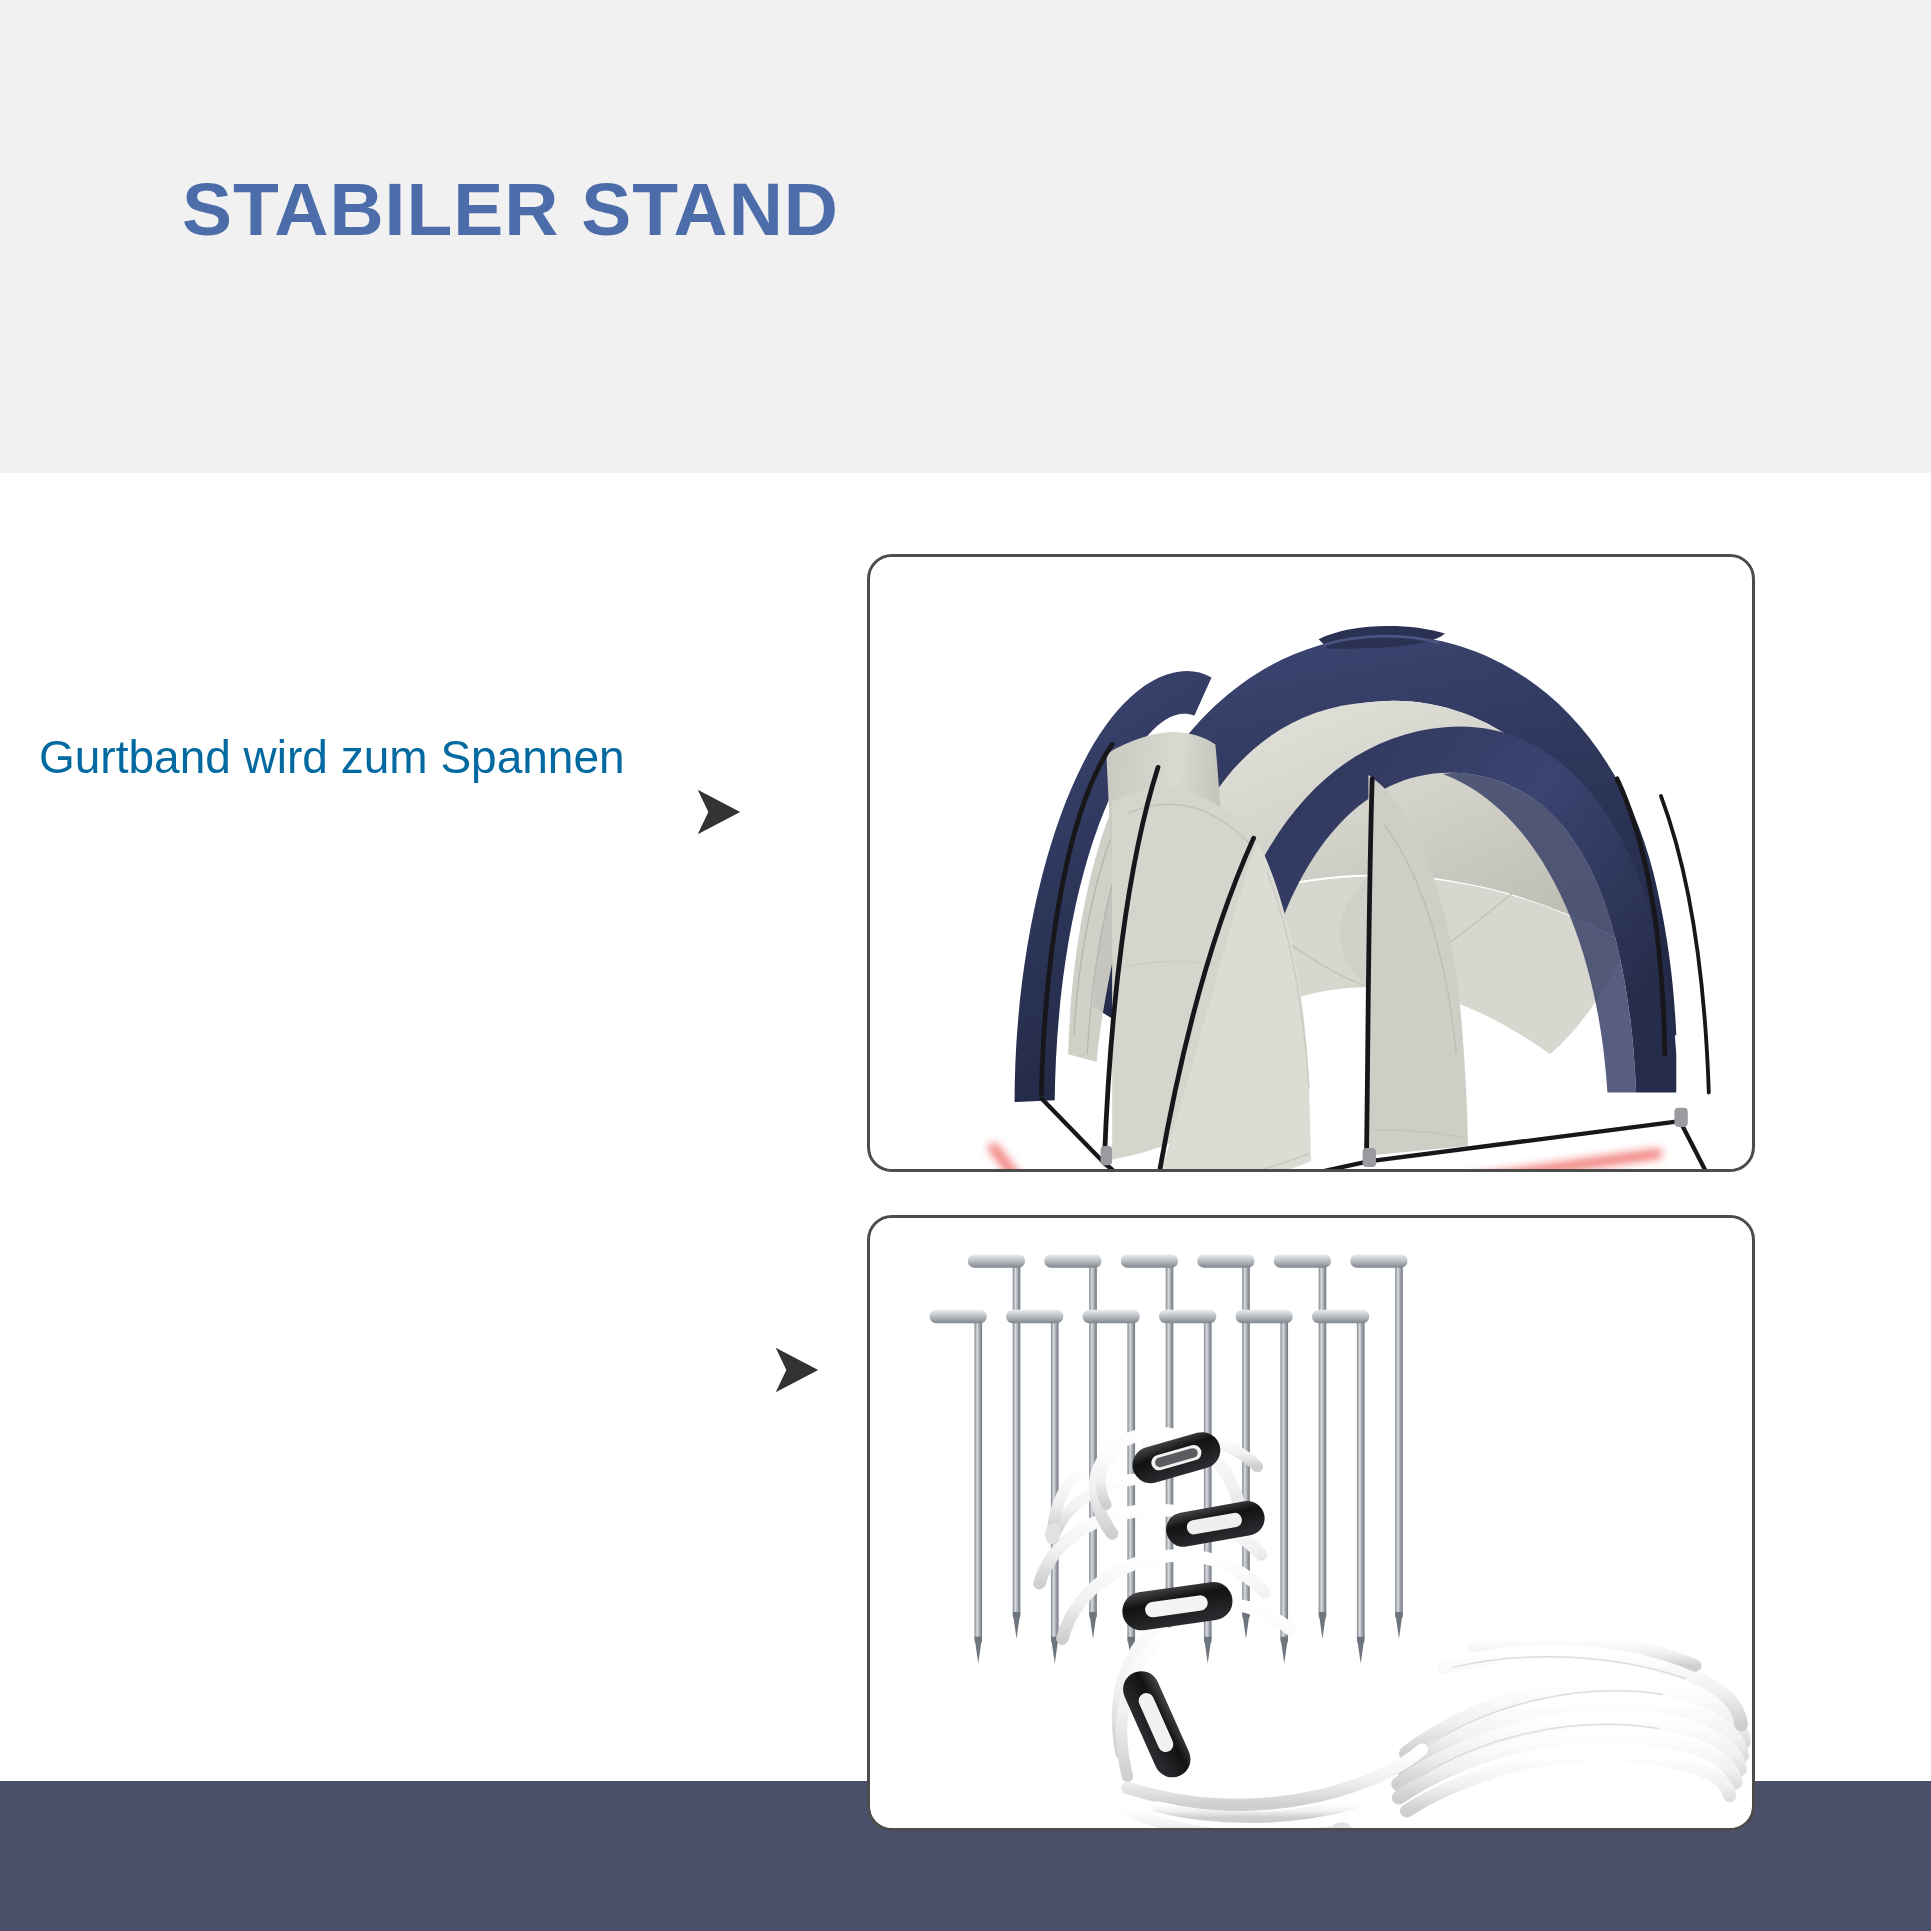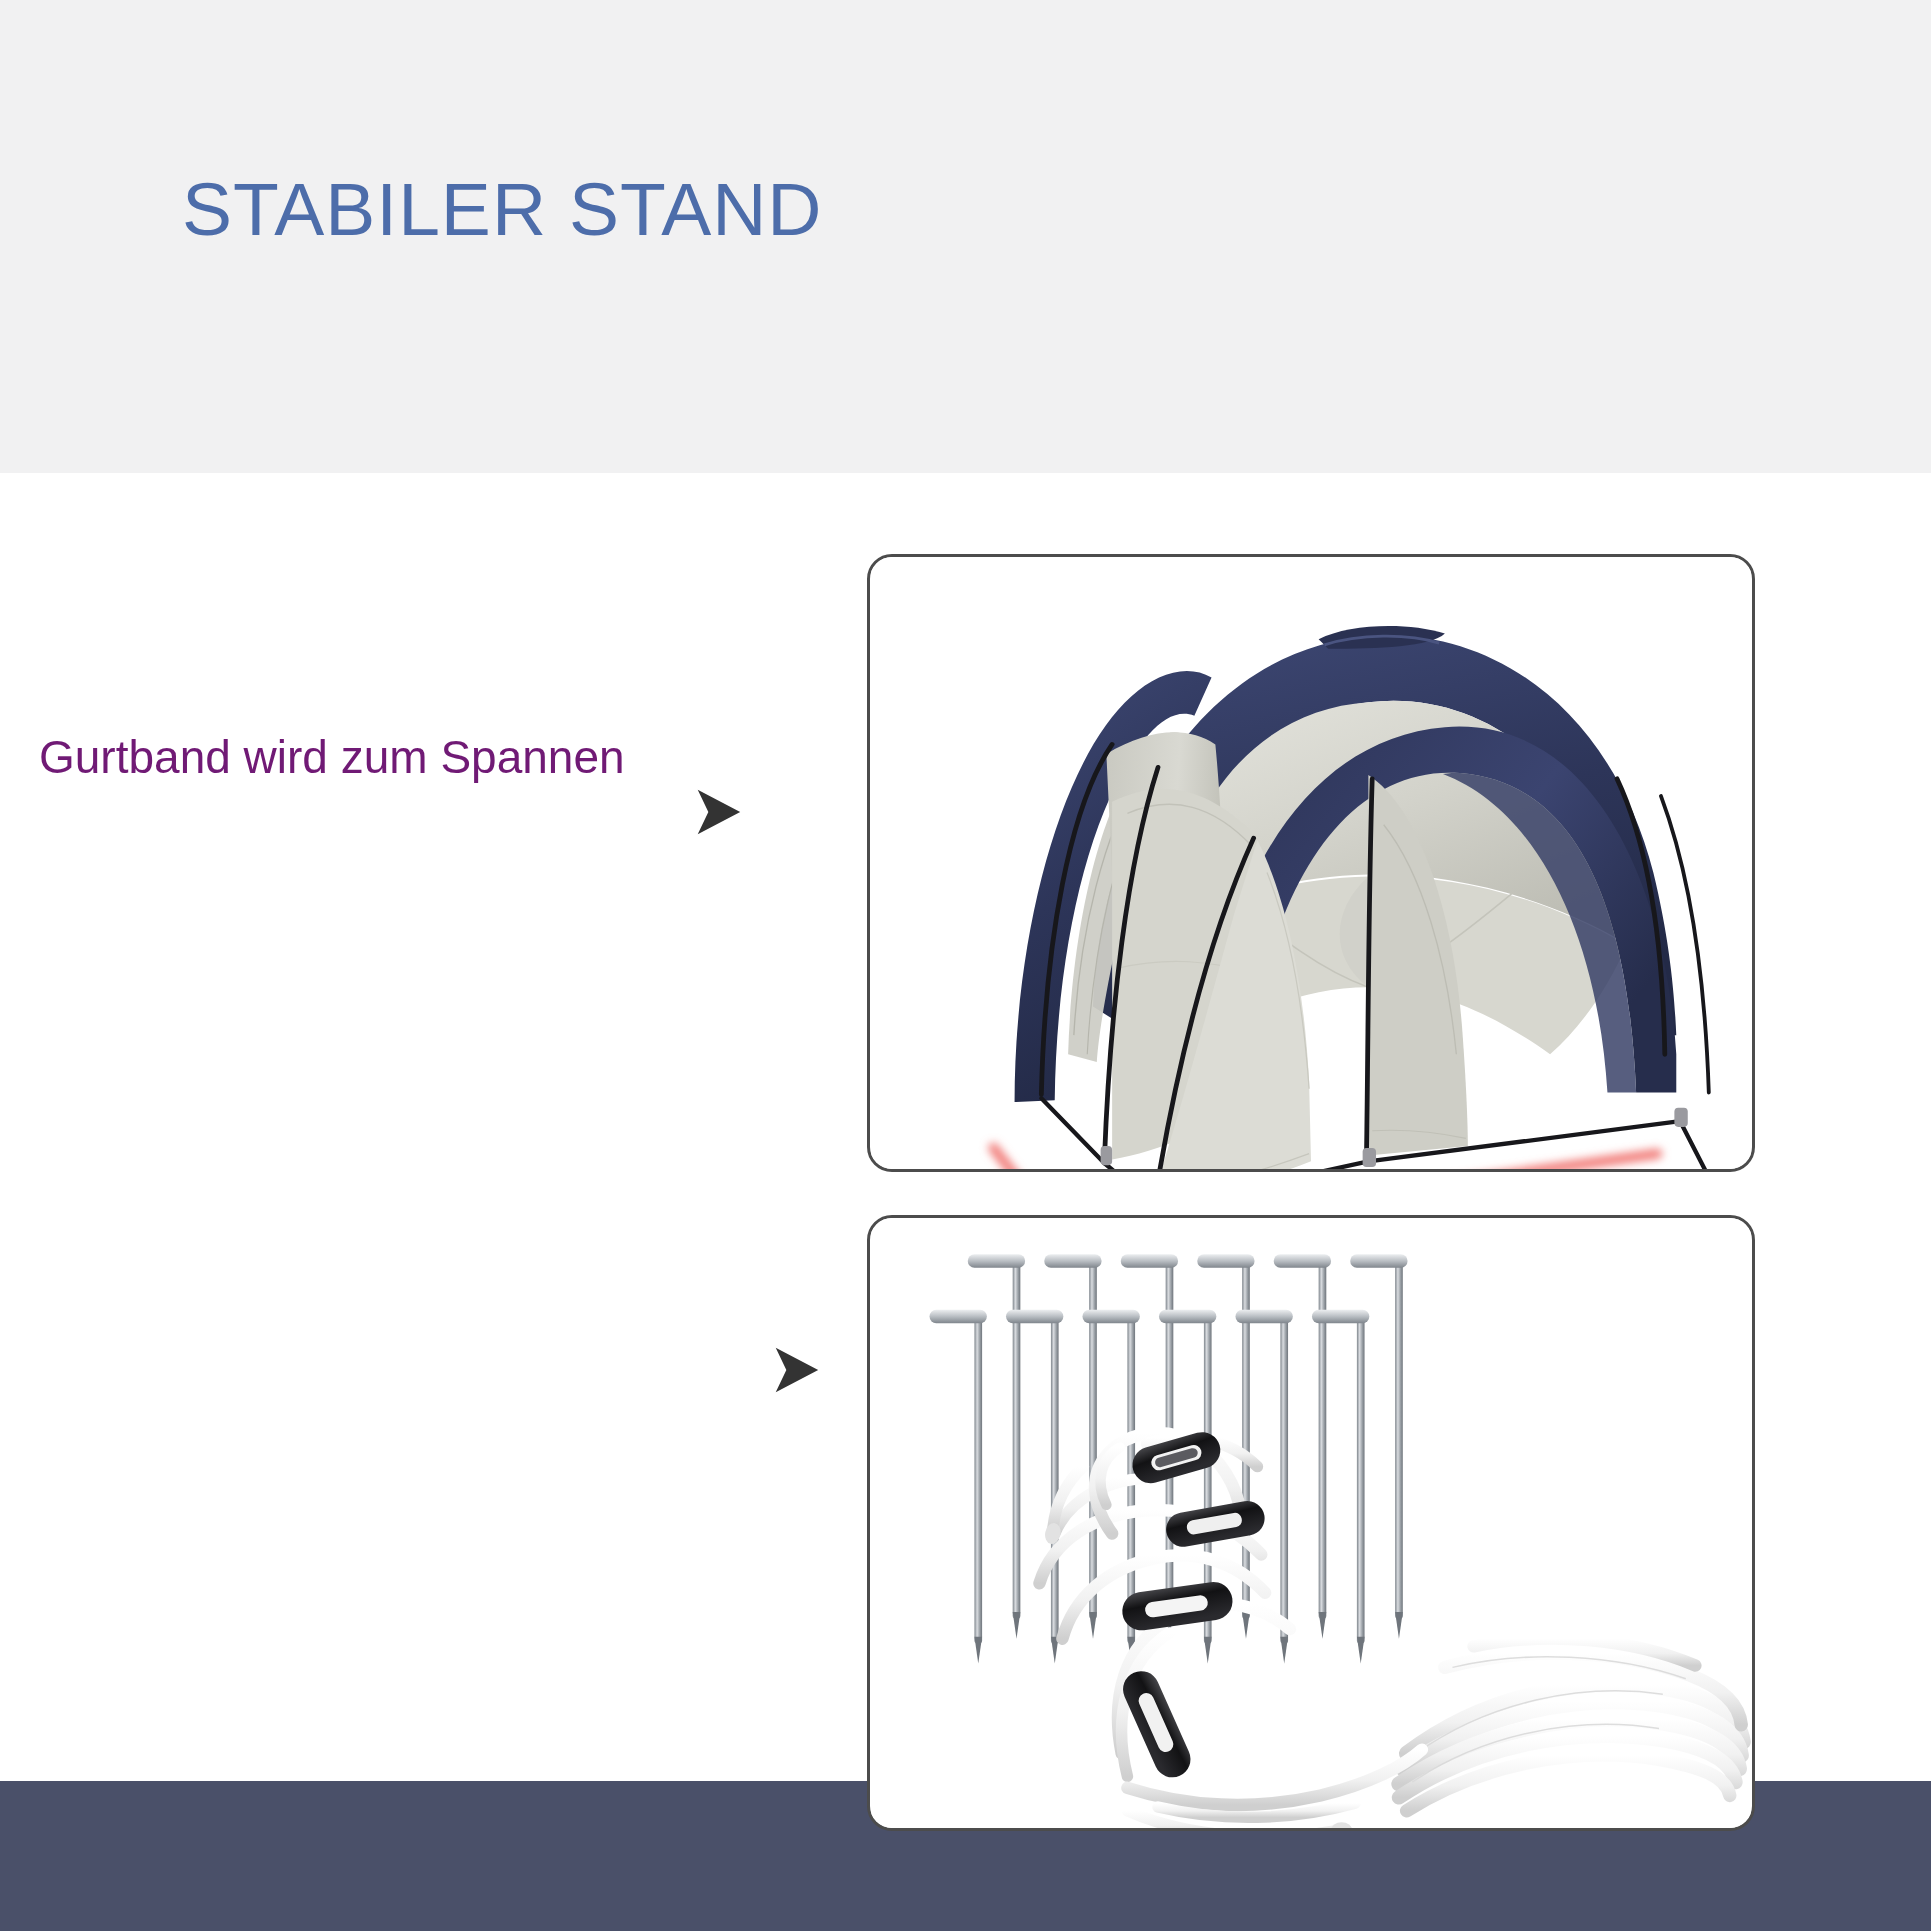--- a/index.html
+++ b/index.html
@@ -21,42 +21,42 @@
     left: 0; top: 0;
     width: 1931px;
     height: 473px;
     background: #f1f1f2;
   }
   .page-title {
     position: absolute;
     left: 182px;
     top: 172px;
     font-size: 75px;
-    font-weight: normal;
+    font-weight: bold;
     letter-spacing: 1px;
     color: #4d6daa;
     font-family: "Liberation Sans", sans-serif;
     white-space: nowrap;
     line-height: 1;
   }
 
   
   .footer-band {
     position: absolute;
     left: 0;
     top: 1781px;
     width: 1931px;
     height: 150px;
     background: #4a5069;
   }
 
   
   .caption {
     position: absolute;
-    color: #701a75;
+    color: #0369a1;
     font-family: "Liberation Sans", sans-serif;
     font-weight: 400;
     text-align: right;
   }
   .caption .line {
     display: block;
     white-space: nowrap;
   }
   #caption-1 {
     left: 39px;

